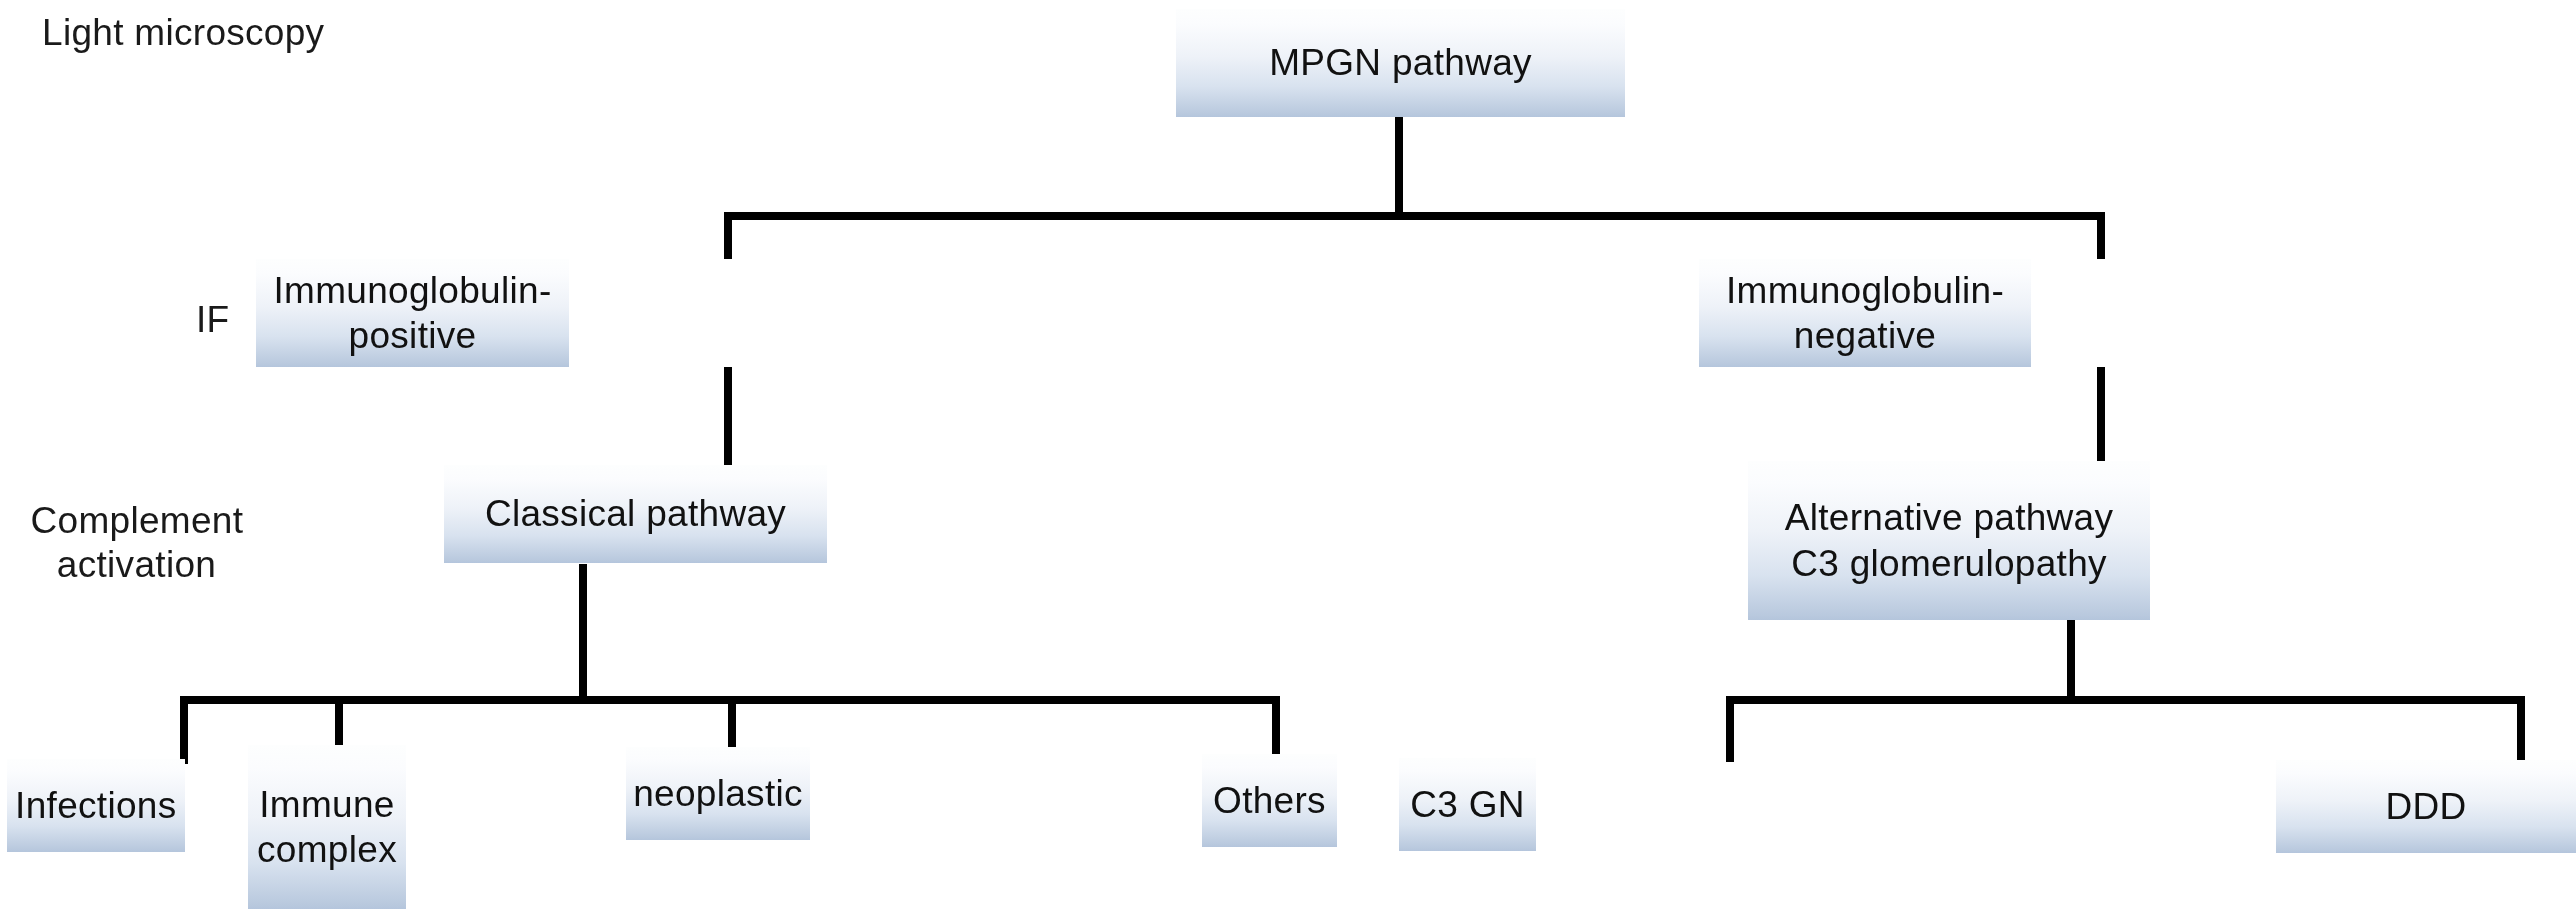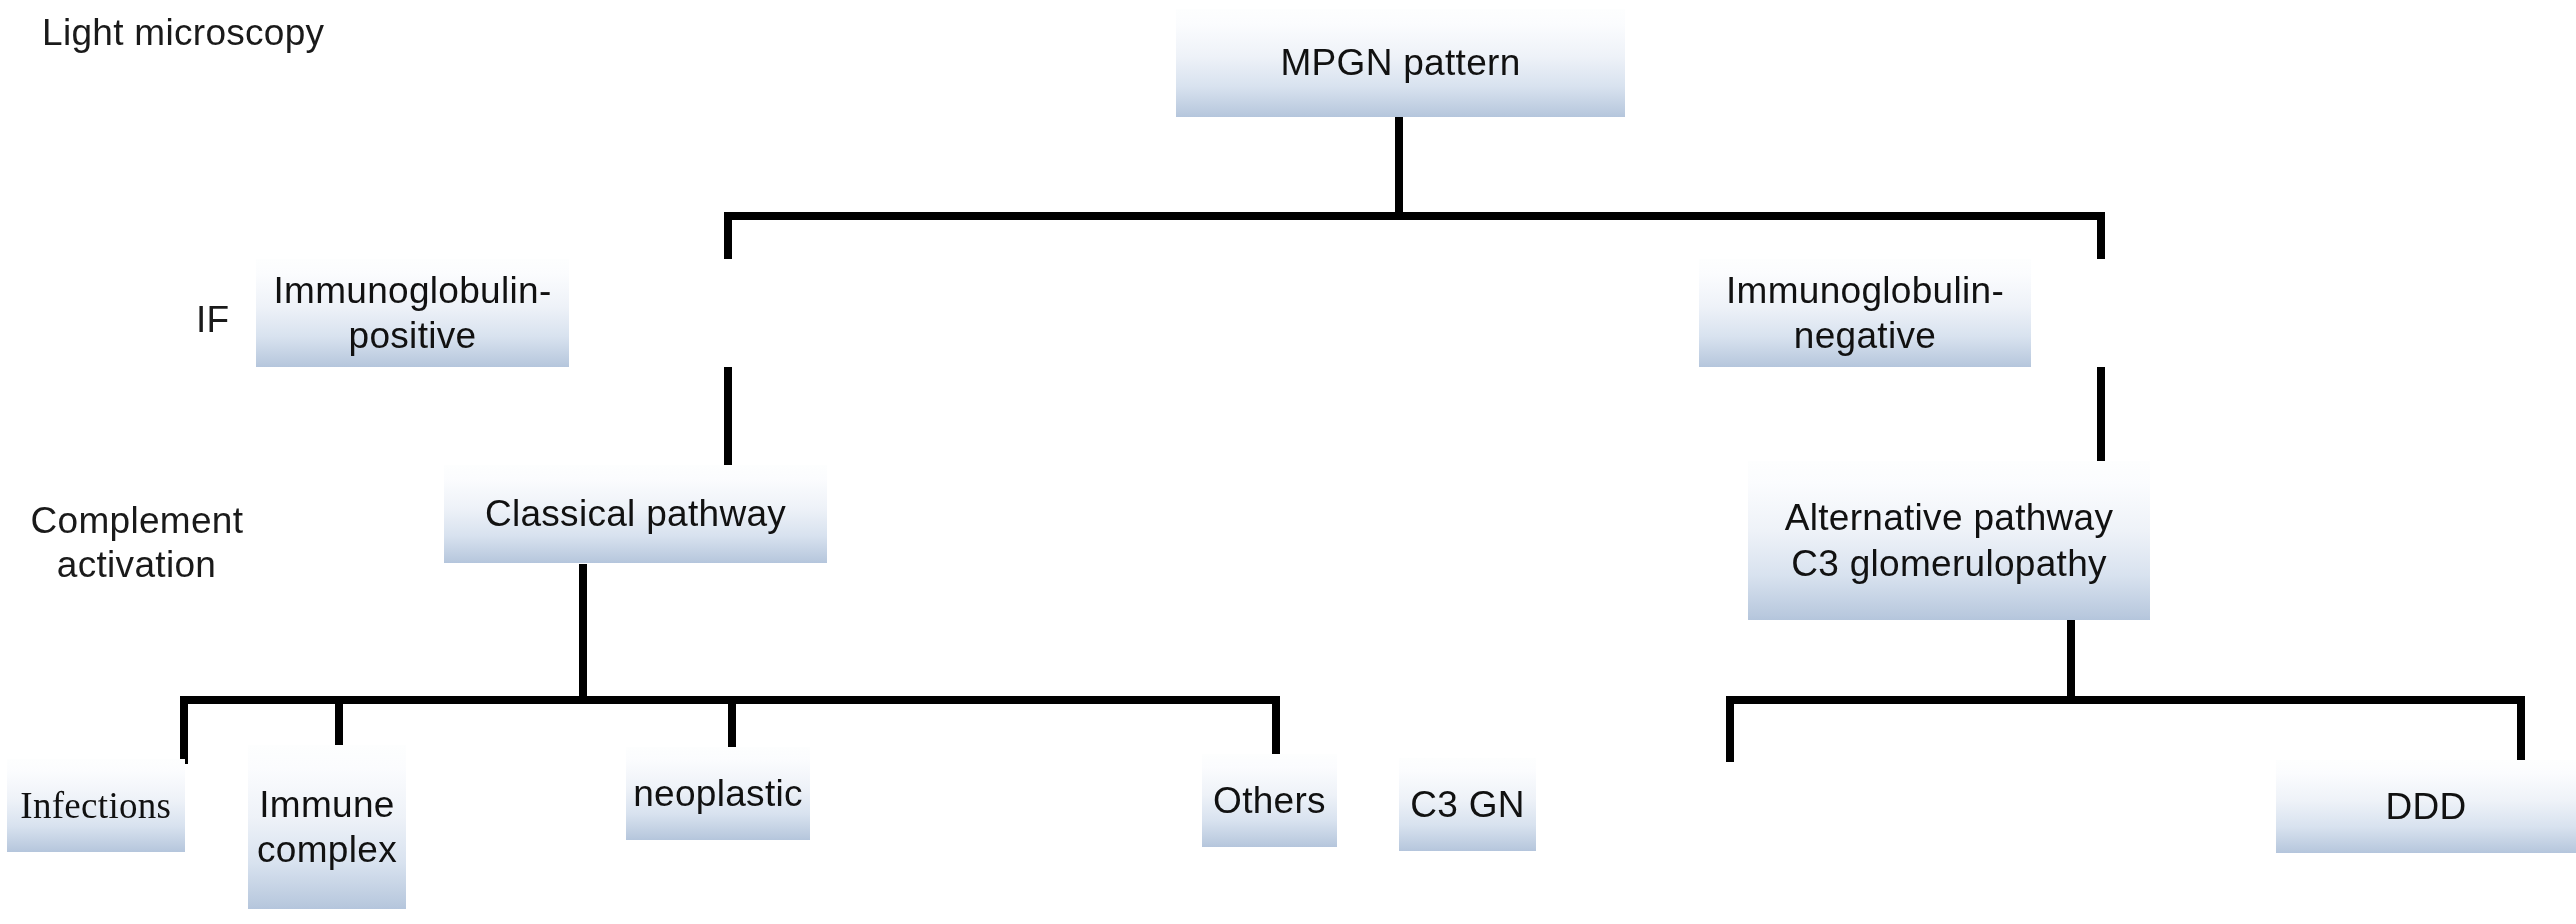--- a/index.html
+++ b/index.html
@@ -68,21 +68,21 @@
 
 <div id="canvas">
 
   <div class="row-label" style="left:42px; top:11px;">Light microscopy</div>
 
   <div class="row-label" style="left:196px; top:298px;">IF</div>
 
   <div class="row-label center" style="left:30.5px; top:499px; width:212px;">Complement
 activation</div>
 
-  <div class="node" style="left:1176px; top:8.5px; width:449px; height:108px;">MPGN pattern</div>
+  <div class="node" style="left:1176px; top:8.5px; width:449px; height:108px;">MPGN pathway</div>
 
   <div class="vline" style="left:1395px; top:117px; height:99px;"></div>
 
   <div class="hline" style="left:724px; top:212px; width:1381px;"></div>
 
   <div class="vline" style="left:724px; top:212px; height:47px;"></div>
 
   <div class="vline" style="left:2097px; top:212px; height:47px;"></div>
 
   <div class="node" style="left:256px; top:259px; width:313px; height:108px;">Immunoglobulin-positive</div>
@@ -111,21 +111,21 @@
   <div class="vline" style="left:728px; top:696px; height:52px;"></div>
 
   <div class="vline" style="left:1272px; top:696px; height:64px;"></div>
 
   <div class="hline" style="left:1726px; top:696px; width:798px;"></div>
 
   <div class="vline" style="left:1726px; top:696px; height:66px;"></div>
 
   <div class="vline" style="left:2517px; top:696px; height:66px;"></div>
 
-  <div class="node" style="left:6.8px; top:759px; width:178px; height:93px;font-family:Liberation Serif, serif;">Infections</div>
+  <div class="node" style="left:6.8px; top:759px; width:178px; height:93px;">Infections</div>
 
   <div class="node" style="left:248px; top:745px; width:158px; height:164px;">Immune
 complex</div>
 
   <div class="node" style="left:626px; top:747px; width:184px; height:93px;">neoplastic</div>
 
   <div class="node" style="left:1202px; top:754px; width:135px; height:93px;">Others</div>
 
   <div class="node" style="left:1399px; top:758px; width:137px; height:93px;">C3 GN</div>
 

